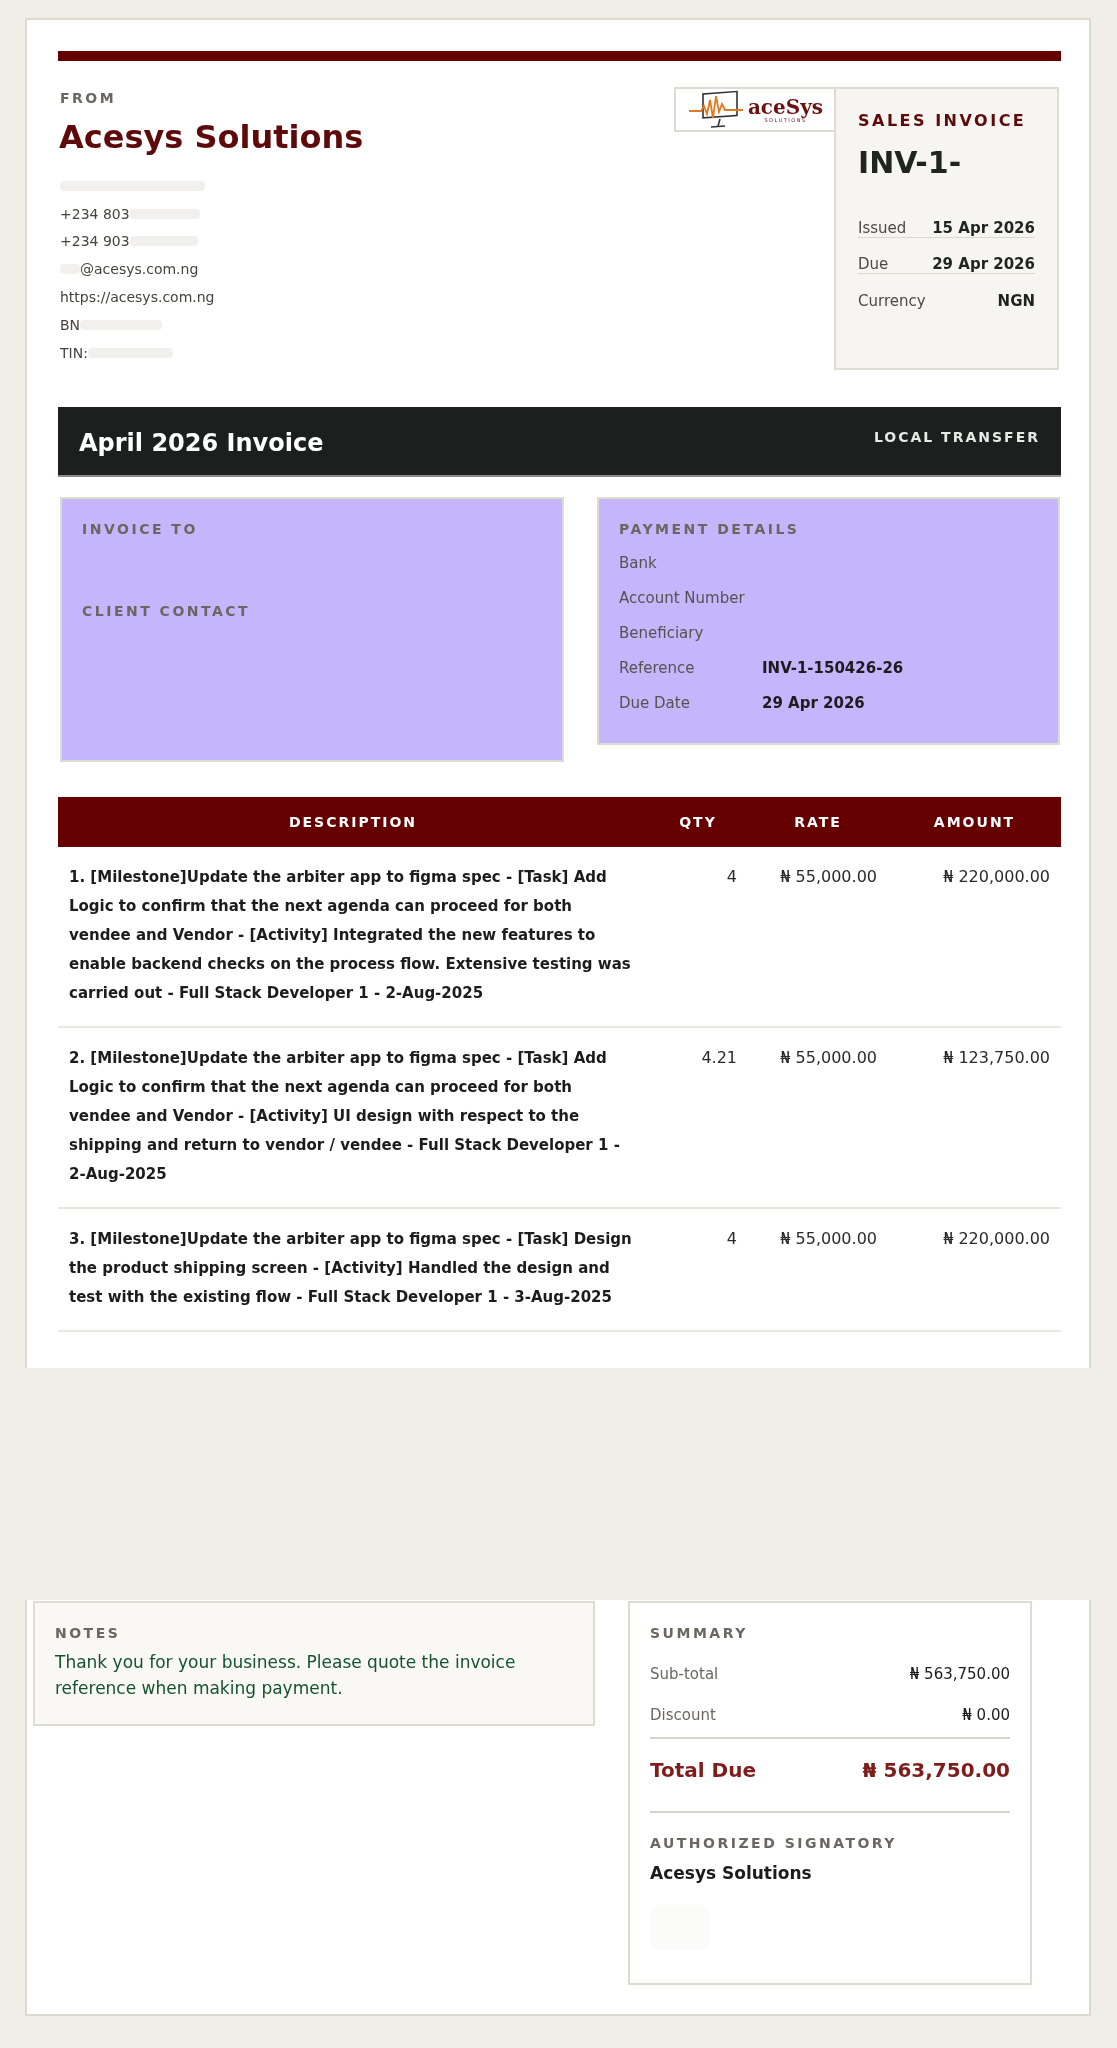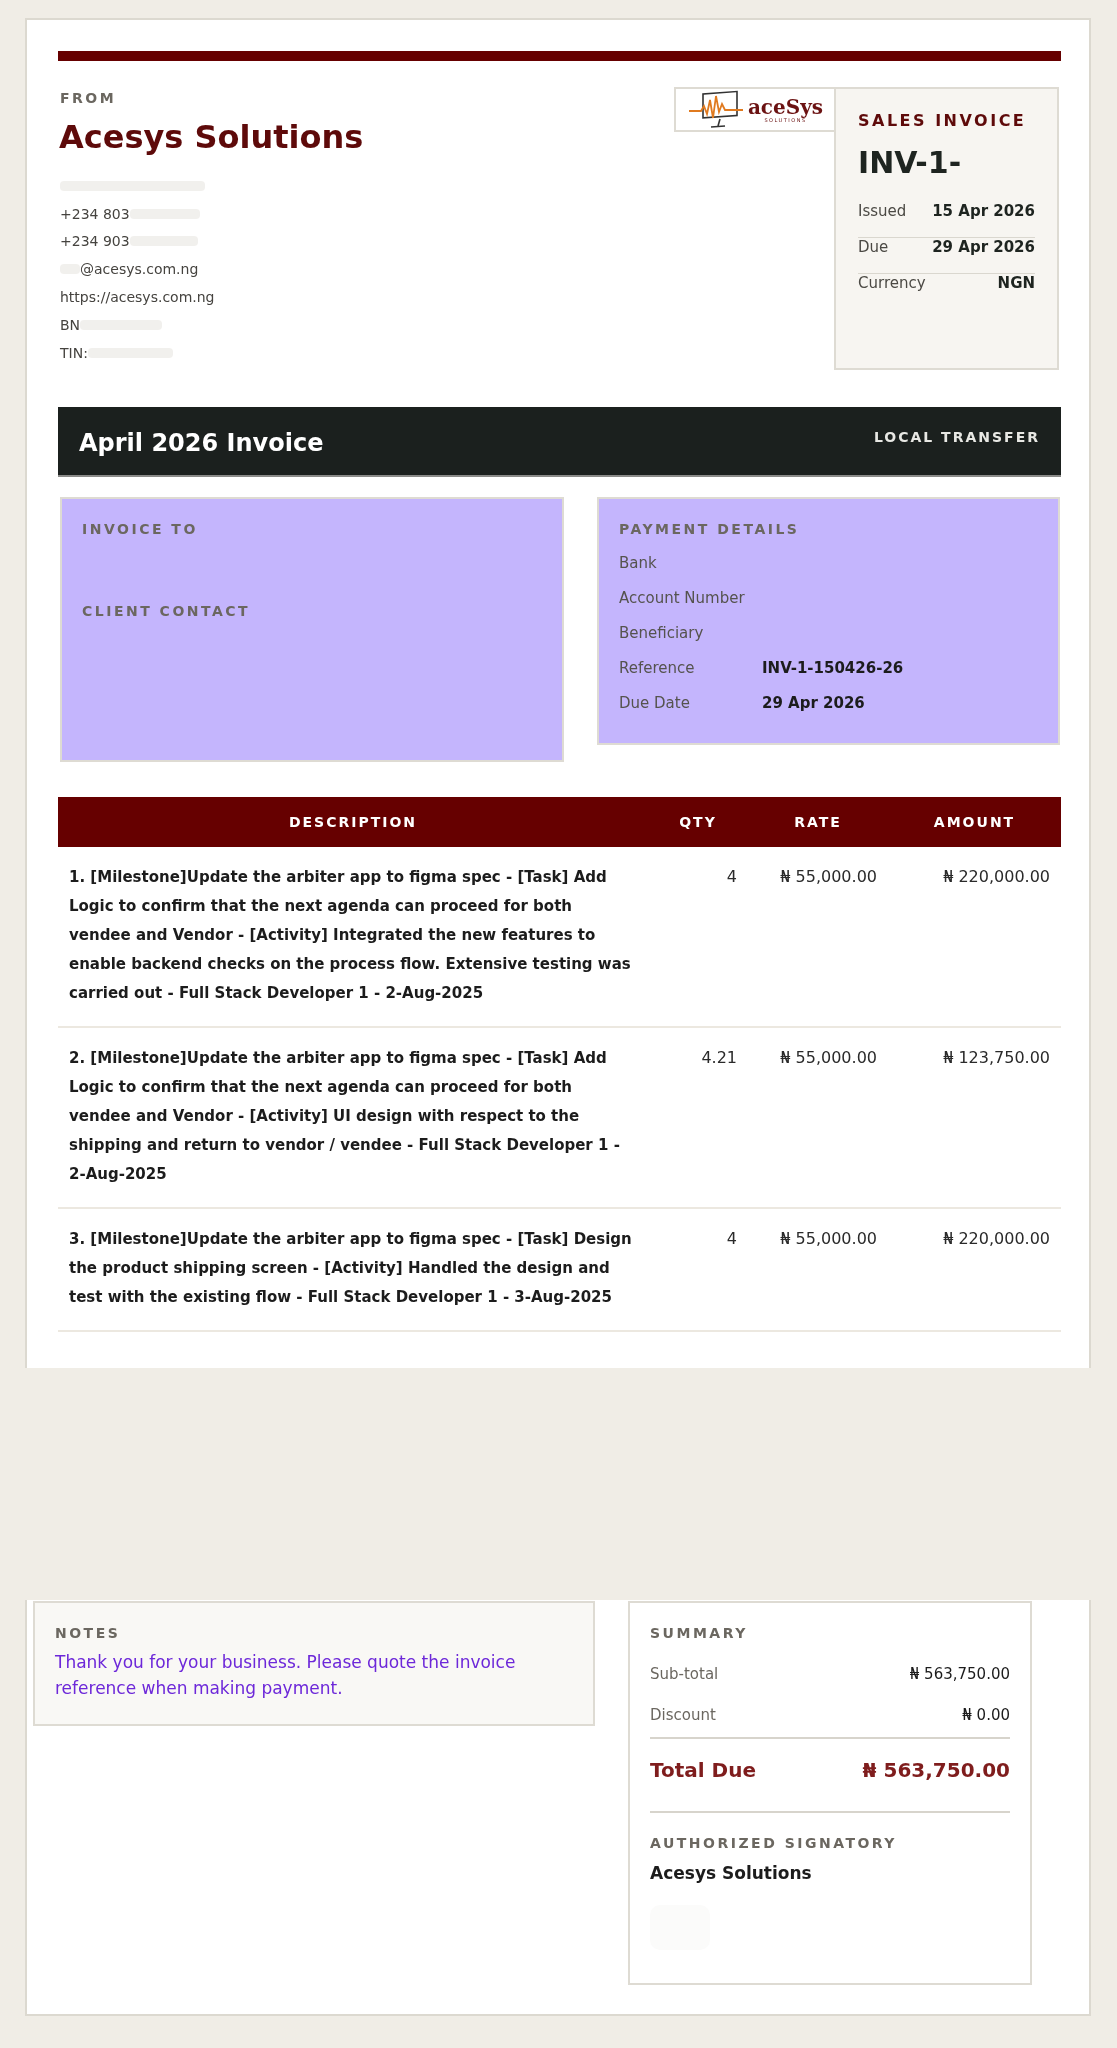--- a/index.html
+++ b/index.html
@@ -23,21 +23,21 @@
   .logo { position: absolute; left: 647px; top: 67px; width: 162px; height: 45px; border: 2px solid #dedbd3; background: #fff; display: flex; align-items: center; justify-content: center; gap: 3px; }
   .logo-wordmark { display: flex; flex-direction: column; align-items: center; line-height: 1; }
   .logo-text { font-family: "DejaVu Serif", serif; font-weight: bold; font-size: 20px; color: #6b1212; }
   .logo-sub { font-size: 5px; letter-spacing: 1.5px; color: #6b1212; margin-top: 1px; }
 
   
   .meta-box { position: absolute; left: 807px; top: 67px; width: 225px; height: 283px; background: #f7f5f1; border: 2px solid #dedbd3; padding: 20px 22px; }
   .meta-type { font-size: 16px; font-weight: bold; letter-spacing: 2.5px; color: #5e0a0a; margin-top: 2px; }
   .meta-number { font-size: 30px; font-weight: bold; color: #1e2420; line-height: 42px; margin-top: 12px; }
   .meta-rows { margin-top: 18px; }
-  .meta-row { display: flex; justify-content: space-between; align-items: flex-start; height: 36px; font-size: 15px; border-bottom: 1px solid #dad7cf; }
+  .meta-row { display: flex; justify-content: space-between; align-items: flex-end; height: 36px; font-size: 15px; border-bottom: 1px solid #dad7cf; }
   .meta-row:last-child { border-bottom: none; }
   .meta-row .k { color: #4b4944; }
   .meta-row .v { font-weight: bold; color: #1e2420; }
 
   
   .banner { position: absolute; left: 31px; top: 387px; width: 1003px; height: 70px; background: #1b201e; border-bottom: 2px solid #8a8a88; }
   .banner-title { position: absolute; left: 21px; top: 22px; font-size: 24px; font-weight: bold; color: #ffffff; }
   .banner-method { position: absolute; right: 21px; top: 22px; font-size: 14px; font-weight: bold; letter-spacing: 2px; color: #e8e8e4; }
 
   
@@ -61,21 +61,21 @@
   .items th.desc { text-align: center; width: 590px; }
   .items th.qty, .items th.rate, .items th.amt { text-align: center; }
   .items th.qty { width: 100px; }
   .items th.rate { width: 140px; }
   .items td { vertical-align: top; padding: 20px 11px 18px 11px; font-size: 16px; border-bottom: 2px solid #ece8e0; }
   .items td.desc { font-size: 15px; font-weight: bold; line-height: 29px; color: #1c1c1c; padding-top: 16px; }
   .items td.num { text-align: right; color: #2a2a2a; white-space: nowrap; }
 
   
   .notes { position: absolute; left: 33px; top: 1601px; width: 562px; height: 125px; background: #f9f8f5; border: 2px solid #dedbd3; padding: 22px 20px; }
-  .notes-text { font-size: 17px; line-height: 26px; color: #6d28d9; margin-top: 8px; }
+  .notes-text { font-size: 17px; line-height: 26px; color: #14532d; margin-top: 8px; }
   .summary { position: absolute; left: 628px; top: 1601px; width: 404px; height: 384px; background: #fff; border: 2px solid #dedbd3; padding: 22px 20px; }
   .sum-row { display: flex; justify-content: space-between; align-items: center; height: 41px; font-size: 15px; }
   .sum-row .k { color: #6b6760; }
   .sum-row .v { color: #1c1c1c; }
   .sum-first { margin-top: 12px; }
   .sum-divider { height: 2px; background: #d7d4cc; margin-top: 2px; }
   .total-row { display: flex; justify-content: space-between; align-items: center; height: 62px; font-size: 20px; font-weight: bold; color: #7f1d1d; gap: 16px; }
   .sum-divider2 { height: 2px; background: #d7d4cc; margin-top: 10px; }
   .sig-label { margin-top: 22px; }
   .sig-name { font-size: 17px; font-weight: bold; color: #1c1c1c; margin-top: 12px; }

